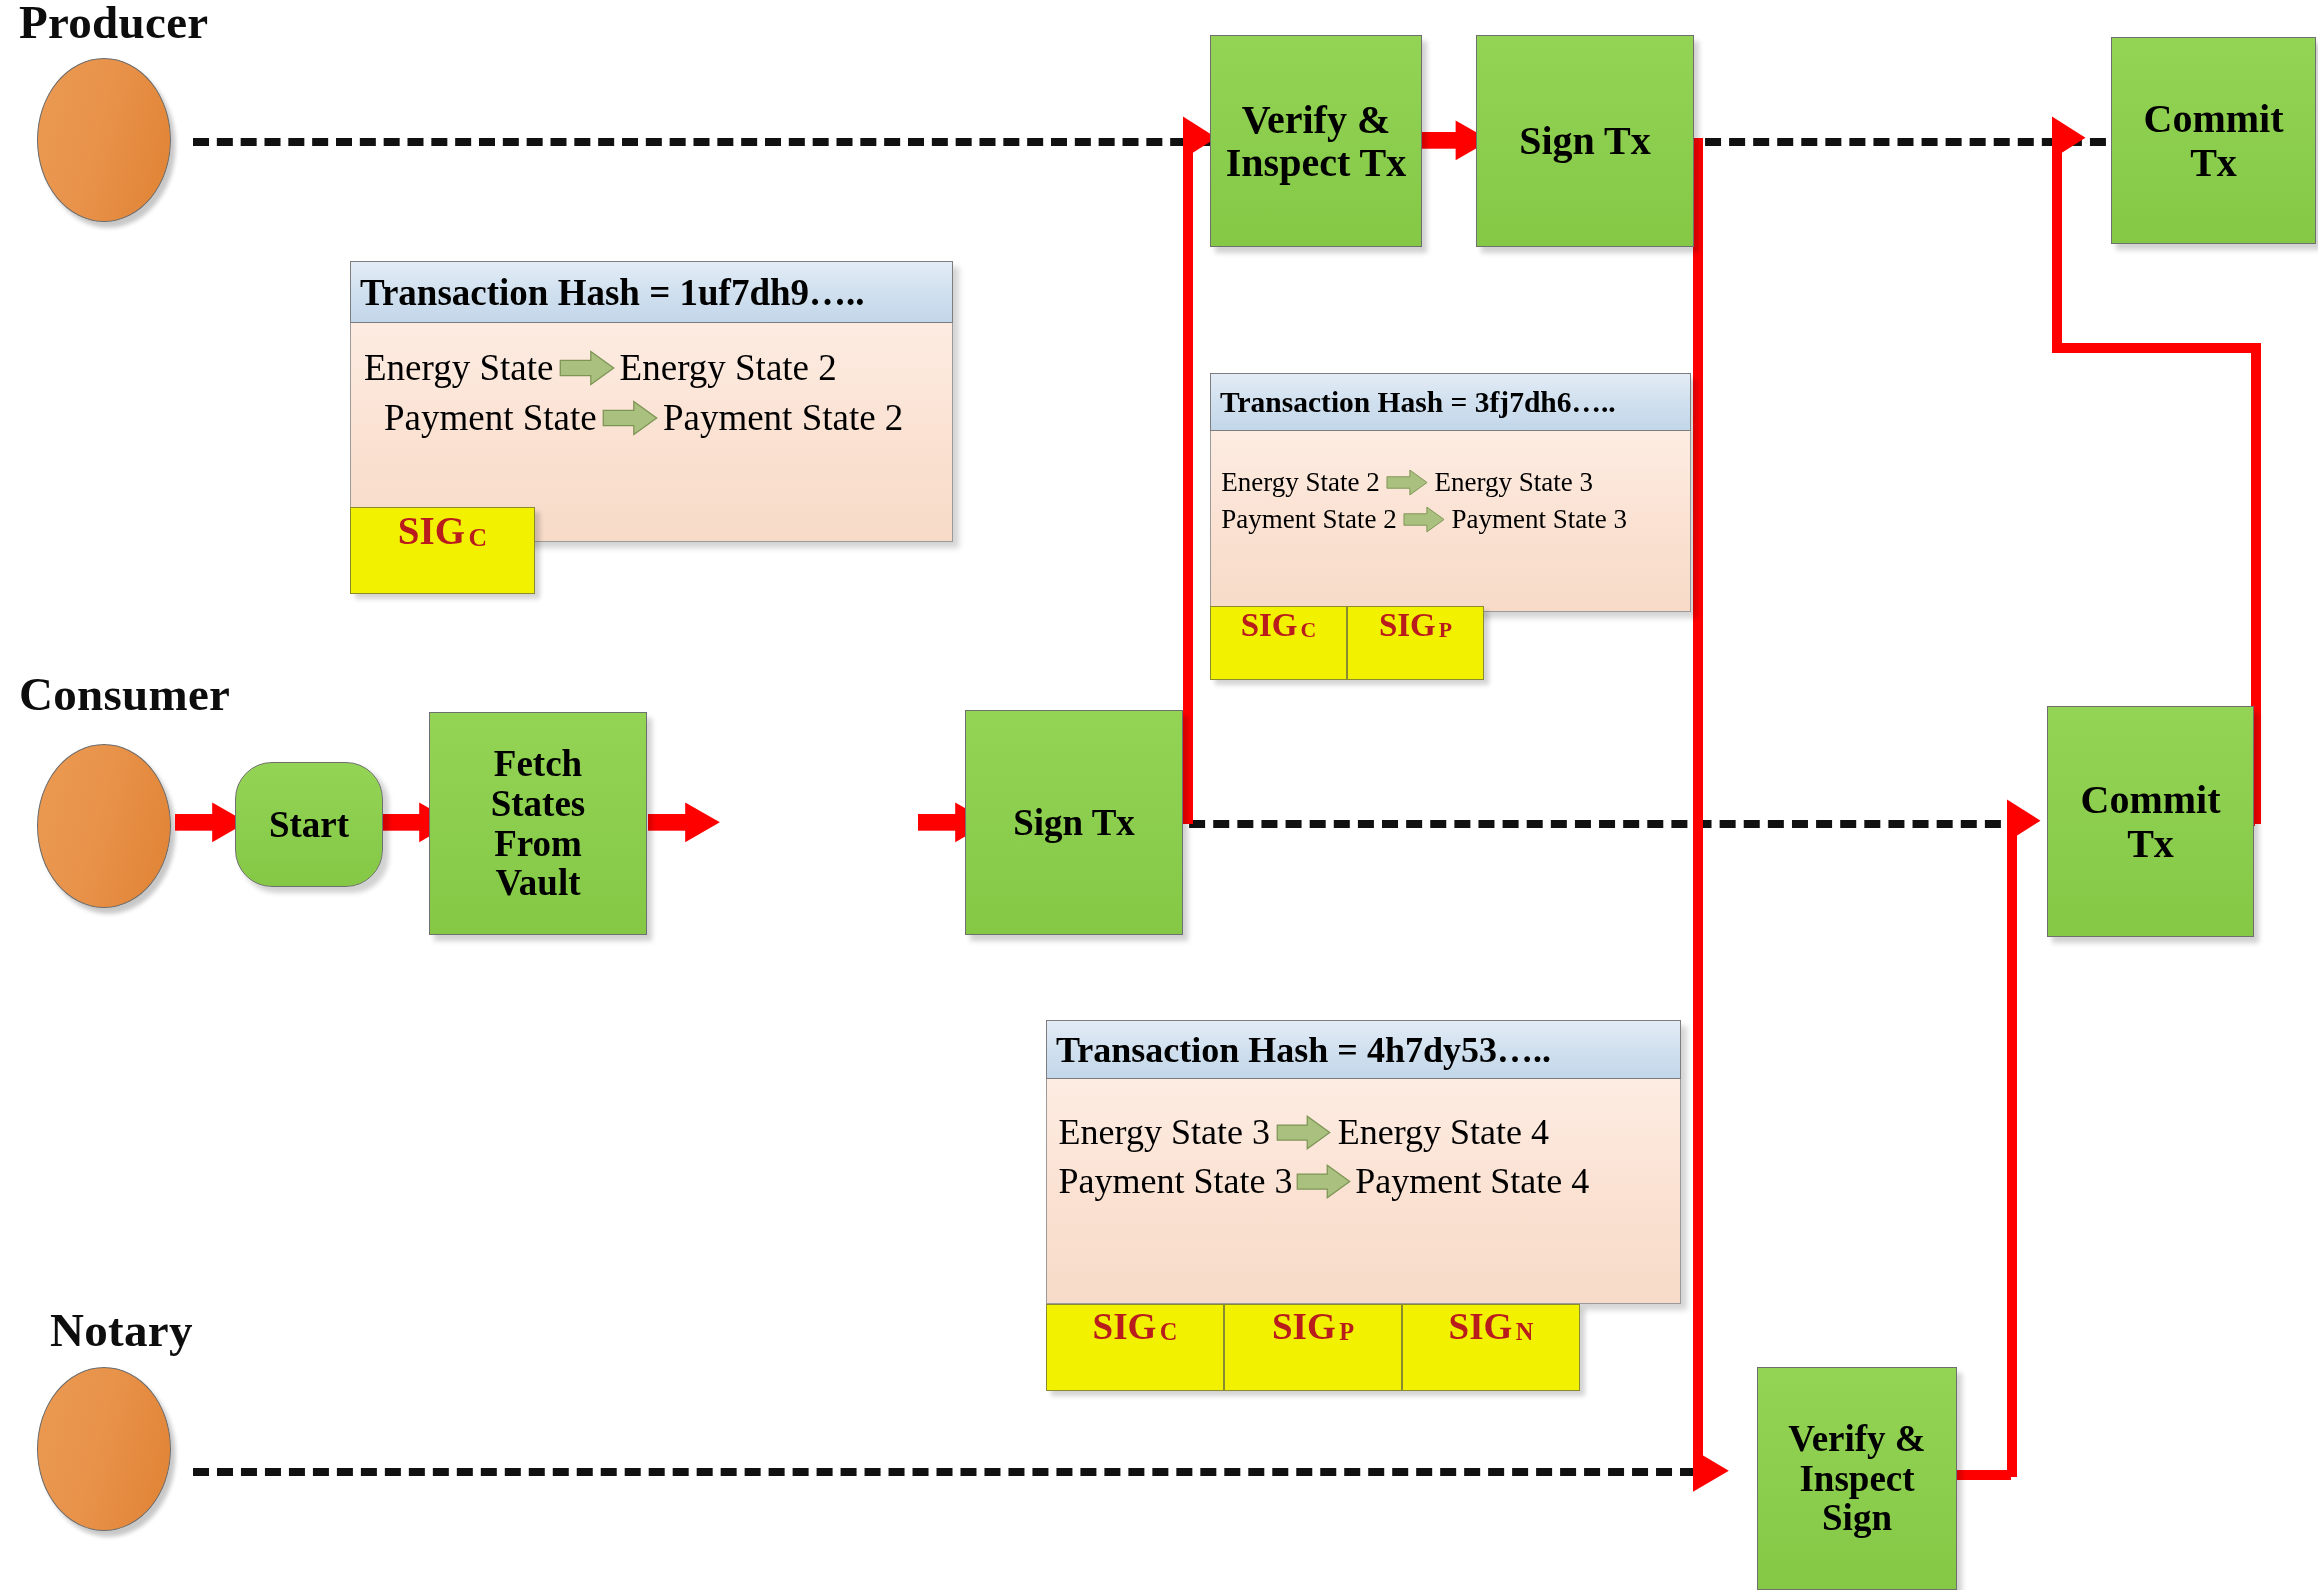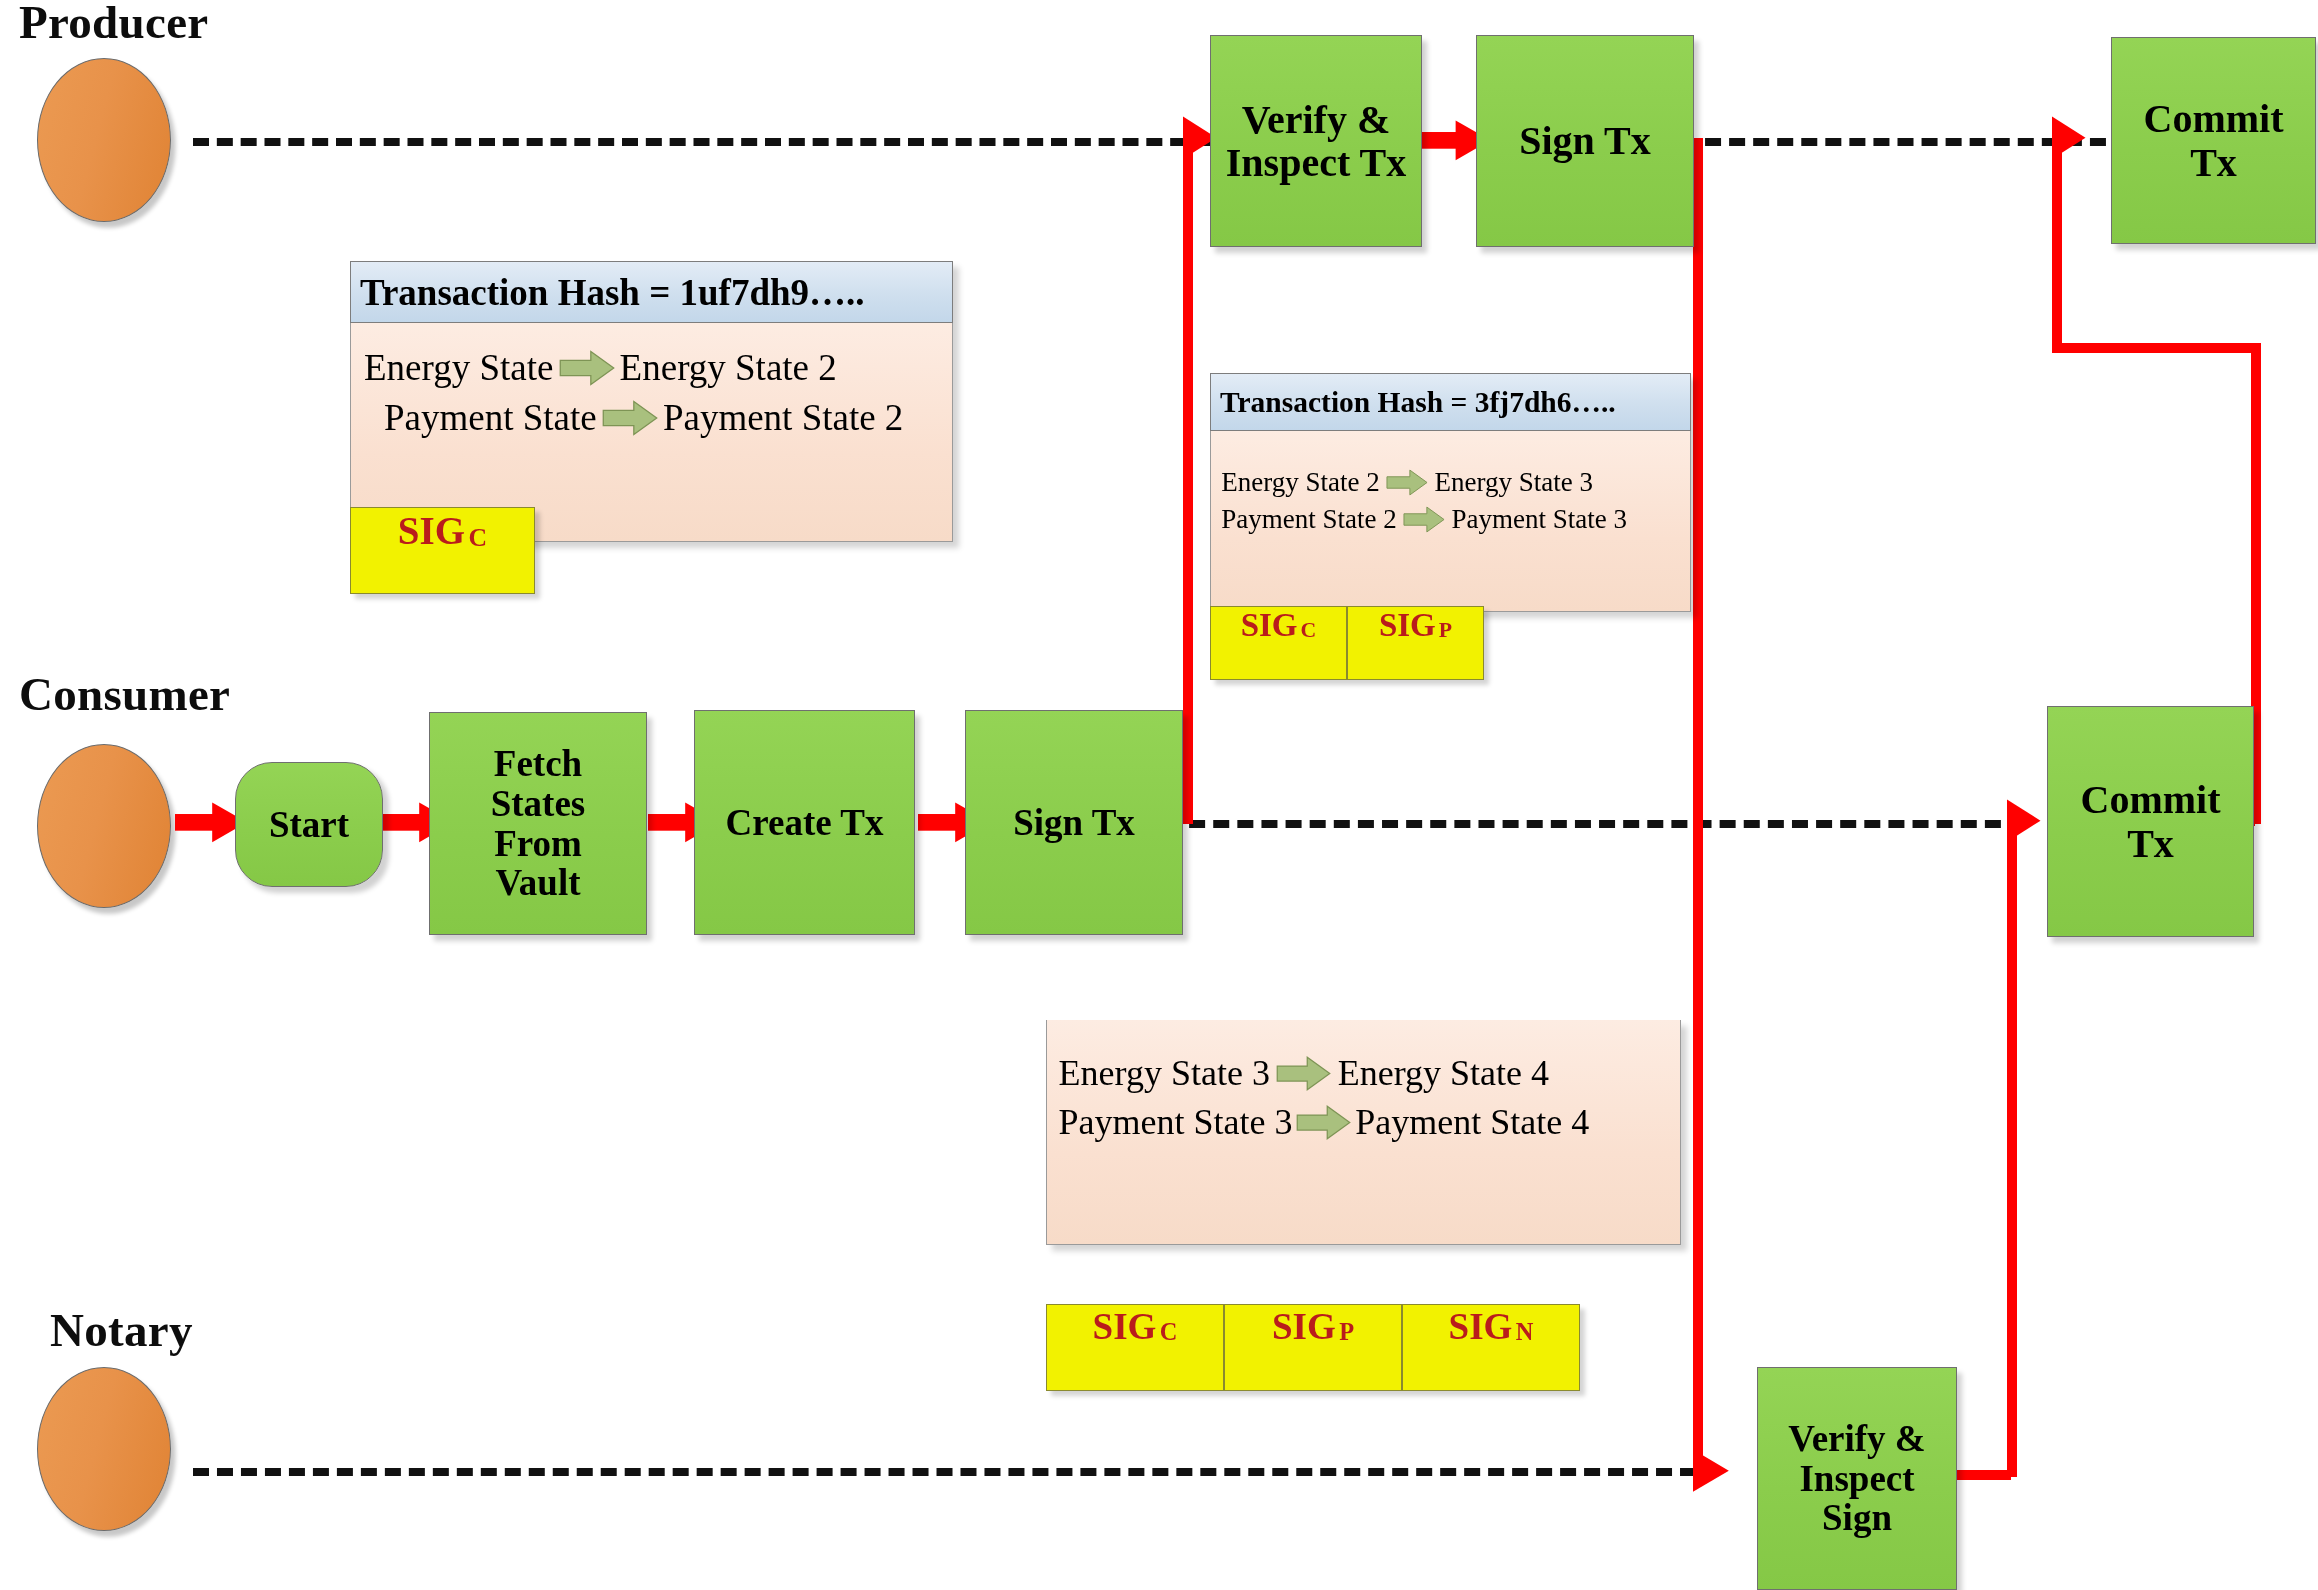--- a/index.html
+++ b/index.html
@@ -176,23 +176,20 @@
 
   <div class="abs gbox round" style="left:235px;top:762px;width:148px;height:125px;font-size:37px;">
     <span style="white-space:pre-line;">Start</span>
   </div>
   <div class="abs gbox" style="left:429px;top:712px;width:218px;height:223px;font-size:37px;">
     <span style="white-space:pre-line;">Fetch
 States
 From
 Vault</span>
   </div>
-  <div class="abs gbox" style="left:694px;top:710px;width:221px;height:225px;font-size:37px;">
-    <span style="white-space:pre-line;">Create Tx</span>
-  </div>
   <div class="abs gbox" style="left:965px;top:710px;width:218px;height:225px;font-size:37px;">
     <span style="white-space:pre-line;">Sign Tx</span>
   </div>
   <div class="abs gbox" style="left:2047px;top:706px;width:207px;height:231px;font-size:40px;">
     <span style="white-space:pre-line;">Commit
 Tx</span>
   </div>
 
   <div class="abs gbox" style="left:1757px;top:1367px;width:200px;height:223px;font-size:37px;">
     <span style="white-space:pre-line;">Verify &amp;
@@ -258,20 +255,21 @@
       <span>SIG</span>
       <span class="sub">C</span>
     </div>
     <div class="sig" style="width:137px;height:74px;font-size:33px;">
       <span>SIG</span>
       <span class="sub">P</span>
     </div>
   </div>
 
   <div class="abs txcard" style="left:1046px;top:1020px;width:635px;">
+    <div class="txhead" style="height:59px;font-size:36px;">Transaction Hash = 4h7dy53…..</div>
     <div class="txbody" style="height:225px;">
       <div class="txline" style="left:11.6px;top:32px;font-size:36px;">
         <span>Energy State 3</span>
         <span class="blockarrow" style="margin:0 6.4px;">
           <svg width="55" height="35" viewBox="0 0 88 56">
             <polygon points="2,16 50,16 50,2 86,28 50,54 50,40 2,40" fill="#a9c07e" stroke="#7e9455" stroke-width="2"></polygon>
           </svg>
         </span>
         <span>Energy State 4</span>
       </div>

